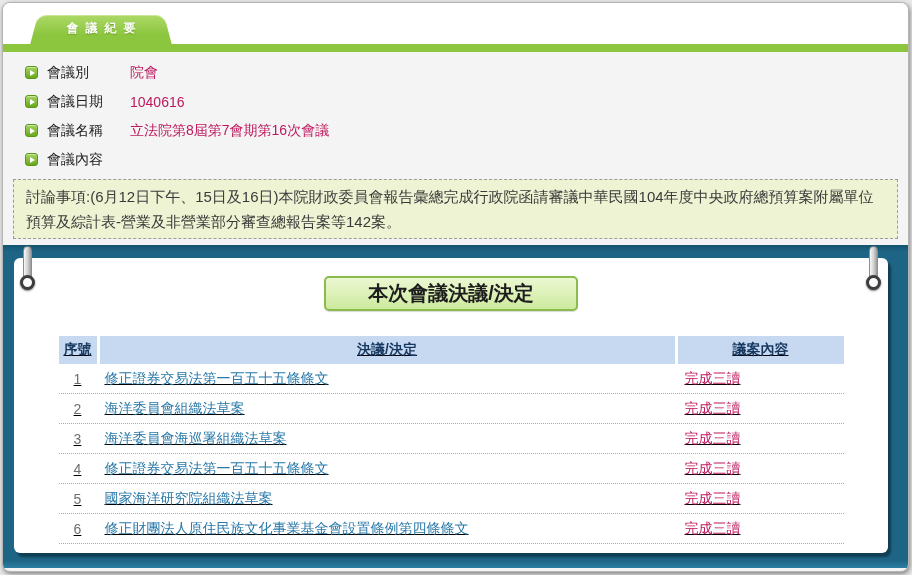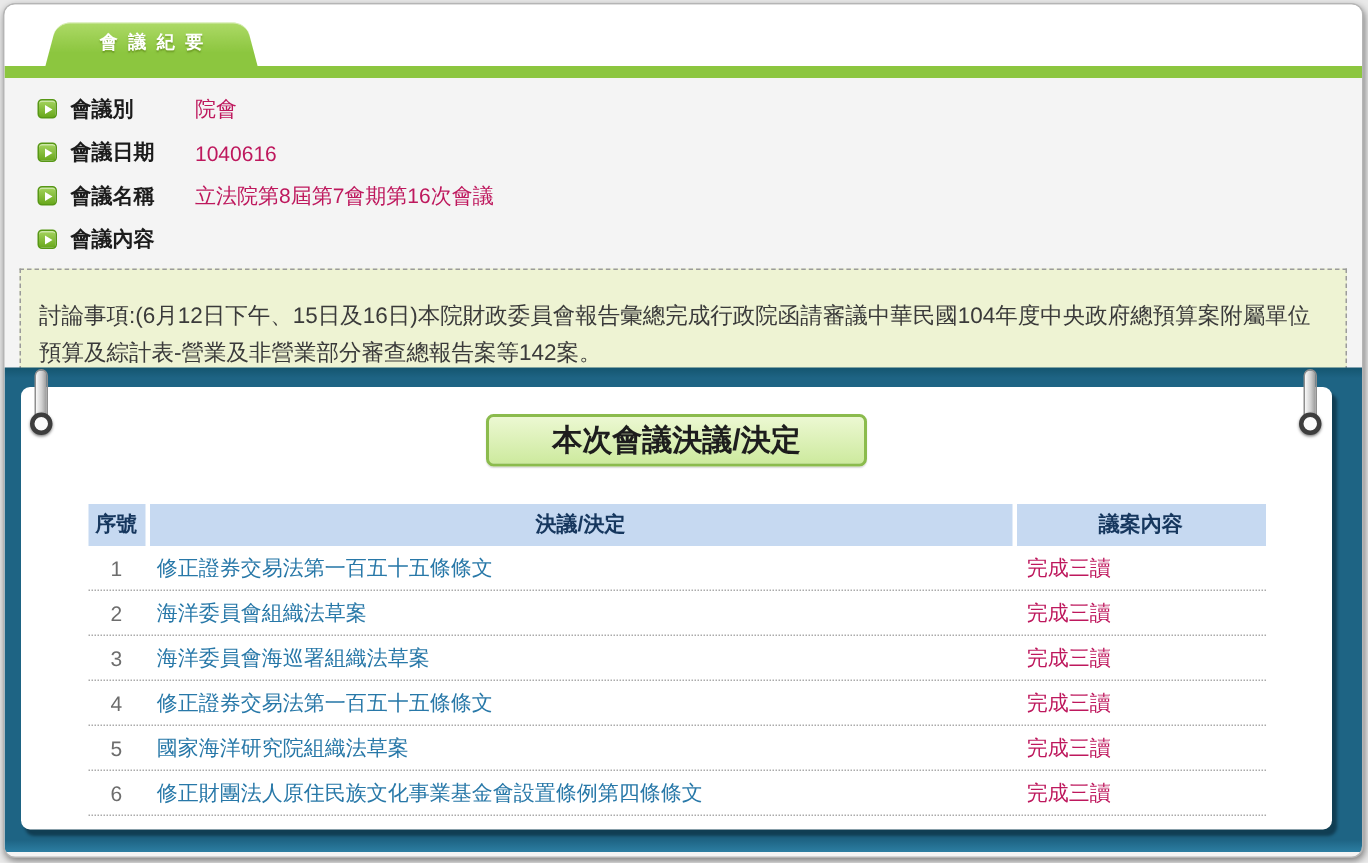--- a/index.html
+++ b/index.html
@@ -32,27 +32,27 @@
   .arrow-icon {
     width:13px; height:13px; border-radius:3px; flex:0 0 13px;
     background:linear-gradient(180deg,#a5d45f,#69a81c);
     border:1px solid #579715; position:relative; margin-right:9px;
     box-shadow:inset 0 1px 0 rgba(255,255,255,.45);
   }
   .arrow-icon::after {
     content:""; position:absolute; left:4px; top:2.5px;
     border-left:5px solid #fff; border-top:3px solid transparent; border-bottom:3px solid transparent;
   }
-  .meta-label { font-size:14px; font-weight:bold; color:#1c1c1c; width:59px; }
+  .meta-label { font-size:14px; font-weight:normal; color:#1c1c1c; width:59px; }
   .meta-value { font-size:14px; color:#be185d;margin-left:24px; }
 
   .content-box {
     position:absolute; left:10px; right:10px; top:176px;
     background:#eef3d3; border:1px dashed #9b9b9b;
-    padding:18px 12px; font-size:15px; line-height:25px; color:#3a3a3a;
+    padding:4px 12px; font-size:15px; line-height:25px; color:#3a3a3a;
   }
 
   .teal-panel {
     position:absolute; left:0; right:0; top:242px; bottom:3px;
     background:linear-gradient(180deg,#14556f 0,var(--teal,#1e6484) 7px,var(--teal,#1e6484) calc(100% - 8px),#2c7ea2 100%);
   }
   .card {
     position:absolute; left:11px; right:20px; top:13px; bottom:15px;
     background:#fff; border-radius:6px;
     box-shadow:3px 4px 2px rgba(0,15,25,.45);
@@ -67,21 +67,21 @@
   .hook.right { right:30px; }
 
   .card-inner { position:absolute; inset:0; padding-top:18px; text-align:center; overflow:hidden; border-radius:6px; }
   .decision-button {
     display:inline-block; padding:2px 42px; font-size:20px; font-weight:bold; color:#1d1d1d;
     background:linear-gradient(180deg,#ecf8d2,#cdea9e);
     border:2px solid #8bbb4d; border-radius:5px; cursor:pointer;
     box-shadow:0 1px 1px rgba(0,0,0,.15);
   }
 
-  .table { width:785px; margin:25px auto 4px; font-size:14px; text-align:left; }
+  .table { width:785px; margin:25px auto 4px; font-size:14px; text-align:left;text-decoration:underline; }
   .thead, .trow { display:grid; grid-template-columns:38px 1fr 166px; column-gap:3px; }
   .th {
     background:var(--header-bg,#c6d9f1); color:var(--header-text,#16375e);
     font-weight:bold; text-align:center; padding:5px 0; font-size:14px;
   }
   .trow { height:30px; align-items:center; border-bottom:1px dotted #ababab; }
   .cell-no { text-align:center; color:#6d6d6d; }
   .cell-bill { color:var(--link,#2878a8); padding-left:5px; text-align:left; cursor:pointer; }
   .cell-dec { color:#be185d; padding-left:7px; text-align:left; }
 </style>

